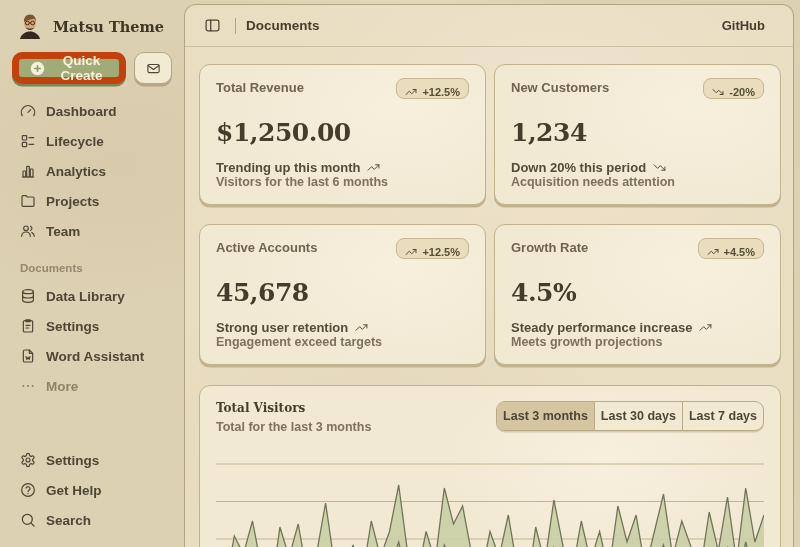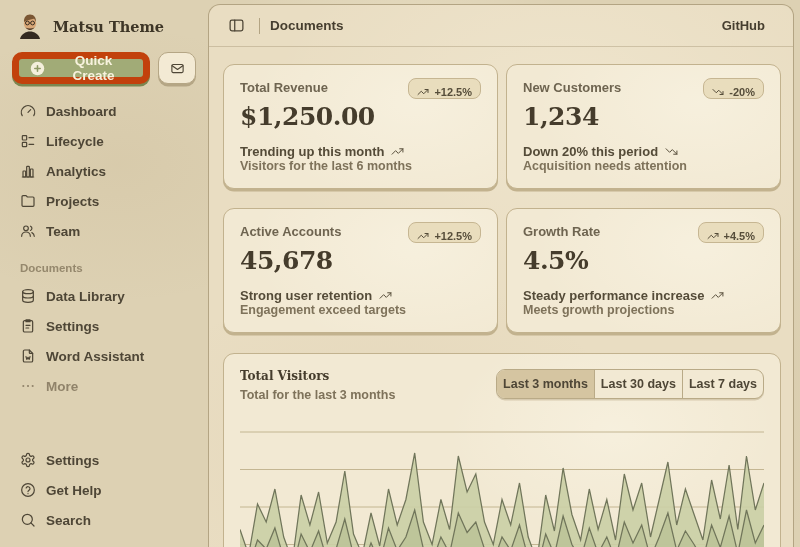--- a/index.html
+++ b/index.html
@@ -11,21 +11,21 @@
       radial-gradient(ellipse 300px 200px at 15% 30%, rgba(150,120,70,.07), transparent 70%),
       radial-gradient(ellipse 400px 260px at 80% 70%, rgba(150,120,70,.06), transparent 70%),
       radial-gradient(ellipse 250px 180px at 50% 10%, rgba(255,250,230,.25), transparent 70%);
     display:flex;
     color:#4e4636;
   }
   svg { display:block; }
   .icon { flex-shrink:0; stroke:currentColor; fill:none; stroke-width:1.8; stroke-linecap:round; stroke-linejoin:round; }
 
   
-  .sidebar { width:208px; flex-shrink:0; padding:10px 12px 12px; display:flex; flex-direction:column; }
+  .sidebar { width:184px; flex-shrink:0; padding:10px 12px 12px; display:flex; flex-direction:column; }
   .sb-header { display:flex; align-items:center; gap:9px; height:32px; padding:0 4px; margin-bottom:8px; border-radius:8px; cursor:pointer; }
   .sb-title { font-family:"DejaVu Serif","Liberation Serif",serif; font-weight:700; font-size:14.5px; color:#3e3627; }
   .avatar { width:28px; height:28px; }
 
   .quick-row { display:flex; gap:8px; margin:2px 0 12px; }
   .btn-quick {
     flex:1; height:32px; display:flex; align-items:center; gap:8px; padding:0 10px;
     background:#a1ab77; border:7px solid #c2410c; border-radius:10px;
     box-shadow:0 2.5px 0 #7b8751; color:#f7f2dd; font-size:13.5px; font-weight:700; cursor:pointer;
   }
@@ -63,21 +63,21 @@
     background-image:radial-gradient(ellipse 220px 140px at 70% 30%, rgba(255,252,240,.35), transparent 75%);
   }
   .card-top { display:flex; align-items:flex-start; justify-content:space-between; }
   .card-label { font-size:13px; font-weight:600; color:#6e6450; padding-top:2px; }
   .badge {
     display:flex; align-items:flex-end; gap:5px; height:21px; padding:0 8px;
     background:#e9ddbd; border:1px solid #c6b692; border-radius:8px;
     font-size:11px; font-weight:700; color:#564d3a;
   }
   .badge .icon { stroke-width:2; }
-  .card-value { font-family:"DejaVu Serif","Liberation Serif",serif; font-weight:700; font-size:25px; color:#453c2c; margin-top:3px; letter-spacing:-0.5px; }
+  .card-value { font-family:"DejaVu Serif","Liberation Serif",serif; font-weight:700; font-size:25px; color:#453c2c; margin-top:19px; letter-spacing:-0.5px; }
   .card-foot { margin-top:13px; }
   .foot-main { display:flex; align-items:center; gap:7px; font-size:13px; font-weight:700; color:#544b38; }
   .foot-sub { font-size:12.5px; font-weight:600; color:#7e725a; }
 
   .visitors-card { margin-top:20px; padding:15px 16px; min-height:230px; }
   .visitors-head { display:flex; align-items:flex-start; justify-content:space-between; }
   .visitors-title { font-family:"DejaVu Serif","Liberation Serif",serif; font-weight:700; font-size:12px; color:#453c2c; }
   .visitors-sub { font-size:12.5px; font-weight:600; color:#7e725a; margin-top:5px; }
   .tabs { display:flex; align-items:stretch; height:30px; background:#f2e9d3; border:1px solid #b9aa87; border-radius:9px; overflow:hidden; box-shadow:0 1.5px 0 rgba(160,140,100,.35); }
   .tab { display:flex; align-items:center; padding:0 6px; font-size:12.5px; font-weight:600; color:#4e4636; border-right:1px solid #b9aa87; cursor:pointer; white-space:nowrap; }

